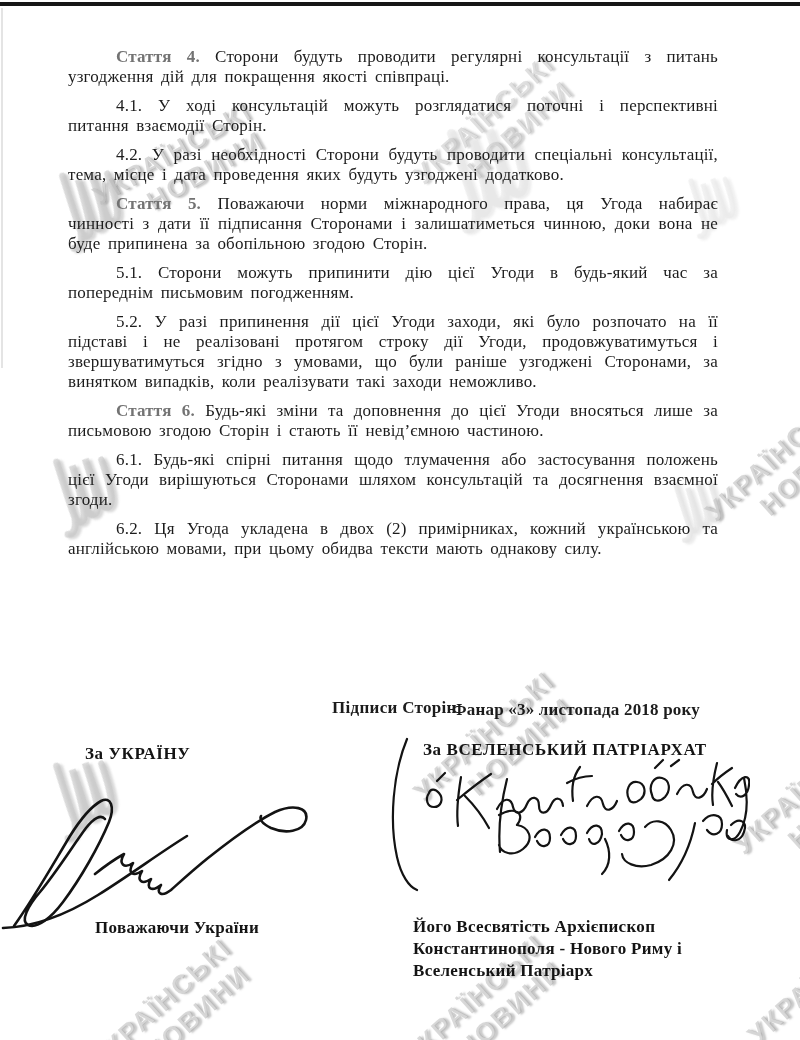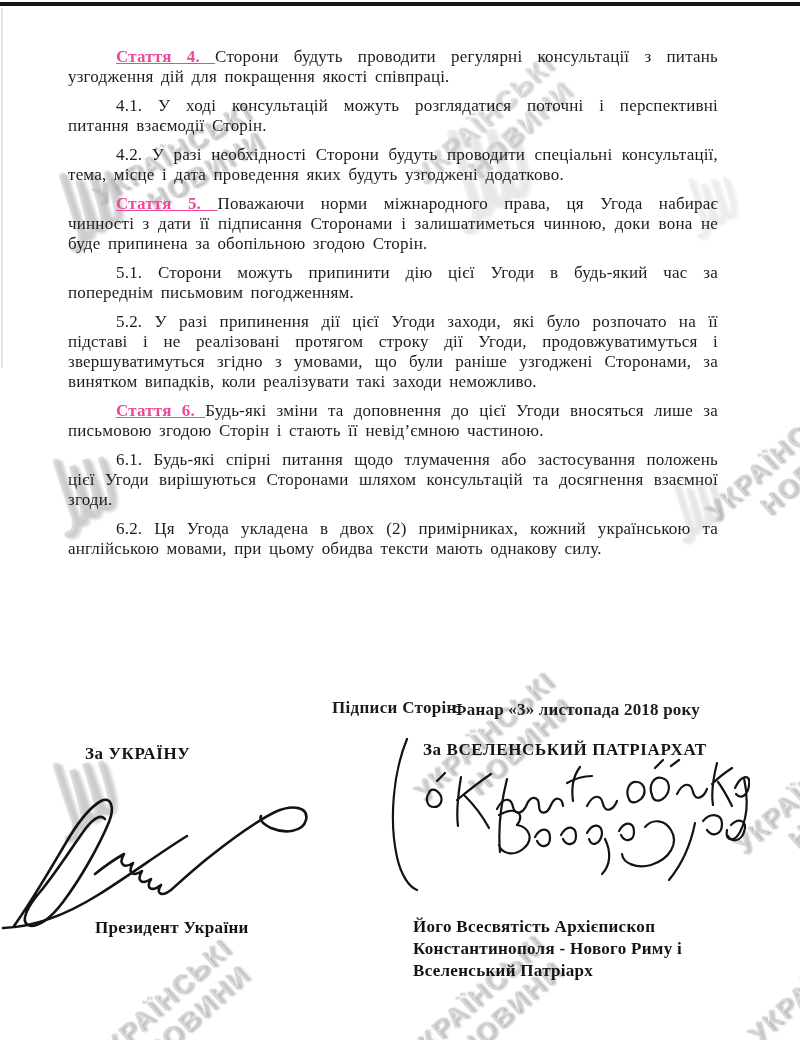--- a/index.html
+++ b/index.html
@@ -23,21 +23,21 @@
   .wm-text .l2{margin-left:44px;margin-top:1px;}
   .wm-logo{position:absolute;transform-origin:left top;transform:rotate(-30deg);
     filter:drop-shadow(2px 3px 1px rgba(115,115,115,.45));}
   .wm-logo svg{display:block;}
   .wm-logo path{fill:none;stroke:rgba(197,197,197,.62);stroke-width:10;stroke-linecap:round;}
 
   
   .content{position:relative;z-index:1;padding:47px 82px 0 68px;}
   .par{margin:0 0 9px 0;text-align:justify;text-indent:48px;line-height:20px;
        letter-spacing:.2px;word-spacing:3px;}
-  .par b{color:#ec4899;text-decoration:underline;}
+  .par b{color:#737373;}
 
   .dateline{position:absolute;top:652px;right:100px;z-index:1;font-weight:bold;letter-spacing:.2px;margin-top:48px;}
   .sig-title{position:absolute;top:698px;left:332px;z-index:1;font-weight:bold;letter-spacing:.3px;}
 
   .sign-section{position:absolute;left:0;top:728px;width:744px;height:312px;z-index:2;}
   .party-heading{position:absolute;font-weight:bold;letter-spacing:.6px;color:#141414;}
   .ph-left{left:85px;top:16px;}
   .ph-right{left:423px;top:12px;}
   .sig-svg{position:absolute;}
   .sig-svg path{fill:none;stroke:#131313;stroke-linecap:round;stroke-linejoin:round;}
@@ -159,21 +159,21 @@
       <path d="M332 61 C338 49 346 49 348 59 C350 68 358 66 362 56"></path>
       <path d="M372 30 C368 46 366 60 368 72 M367 51 C375 43 381 39 387 35 M373 49 C379 57 383 65 387 73"></path>
       <path d="M390 55 C396 42 406 40 404 52 C403 62 396 67 391 61 M399 45 C403 64 403 84 395 99 C389 110 380 108 382 97"></path>
       <path d="M162 46 C156 70 153 96 155 119 M154 82 C170 73 181 80 172 92 C184 94 190 106 178 116 C168 124 156 120 154 112"></path>
       <path d="M190 104 C196 93 205 95 205 105 C205 114 196 116 192 108 M216 102 C222 91 231 93 231 103 C231 112 222 114 218 106 M242 100 C248 89 257 91 257 101 C255 112 246 114 244 106 M260 106 C266 118 266 132 257 141"></path>
       <path d="M274 98 C280 87 289 89 289 99 C289 108 280 110 276 102 M300 94 C308 85 320 87 326 97 C334 110 325 126 306 132 C291 136 278 130 277 121"></path>
       <path d="M350 90 C346 110 338 130 324 147 M358 88 C366 79 377 81 377 91 C377 101 368 105 362 97"></path>
       <path d="M386 92 C394 84 403 88 399 99 C396 108 387 110 383 103"></path>
     </svg>
 
-    <div class="caption cap-left">Президент України</div>
+    <div class="caption cap-left">Поважаючи України</div>
     <div class="caption cap-right">
       <div>Його Всесвятість Архієпископ</div>
       <div>Константинополя - Нового Риму і</div>
       <div>Вселенський Патріарх</div>
     </div>
   </div>
 
 </div>
 
 </body></html>

